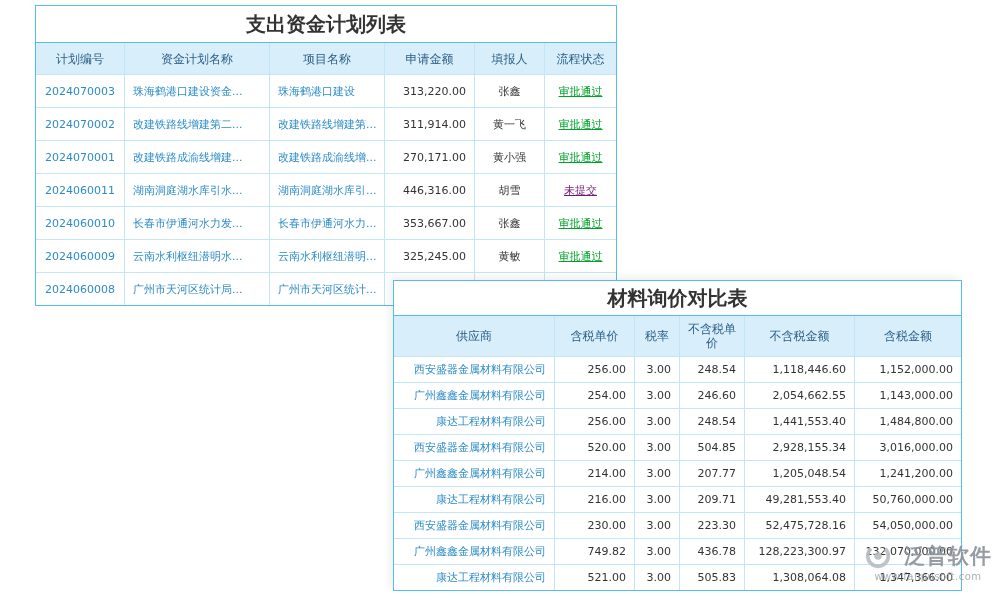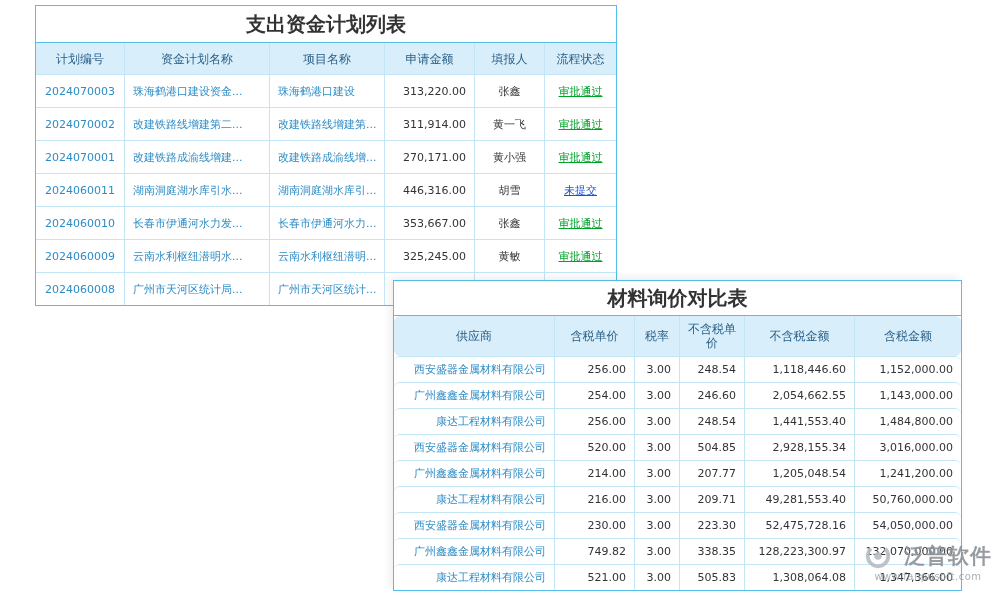--- a/index.html
+++ b/index.html
@@ -62,21 +62,20 @@
   }
   #table1 .grid-header { height:31px; }
   #table1 .grid-row { height:33px; }
 
   
   #table2 { left:393px; top:280px; width:569px; z-index:2;
             box-shadow:-3px -3px 8px rgba(0,0,0,0.07); }
   #table2 .panel-title { height:35px; }
   #table2 .grid-header, #table2 .grid-row {
     grid-template-columns:160px 80px 45px 65px 110px auto;
-    border-radius:6px;
   }
   #table2 .grid-header { height:40px; }
   #table2 .grid-row { height:26px; }
 
   
   #watermark {
     position:absolute; left:864px; top:542px; z-index:5;
     text-align:center; opacity:0.92; pointer-events:none;
   }
   .wm-row { display:flex; align-items:center; justify-content:center; gap:12px; }
@@ -124,21 +123,21 @@
         <div class="cell c-center">黄小强</div>
         <div class="cell c-center status" style="color: rgb(0, 163, 42);">审批通过</div>
       </div>
 
       <div class="grid-row">
         <div class="cell c-center link">2024060011</div>
         <div class="cell c-left link">湖南洞庭湖水库引水...</div>
         <div class="cell c-left link">湖南洞庭湖水库引...</div>
         <div class="cell c-right">446,316.00</div>
         <div class="cell c-center">胡雪</div>
-        <div class="cell c-center status" style="color: #1d4ed8;">未提交</div>
+        <div class="cell c-center status" style="color: #701a75;">未提交</div>
       </div>
 
       <div class="grid-row">
         <div class="cell c-center link">2024060010</div>
         <div class="cell c-left link">长春市伊通河水力发...</div>
         <div class="cell c-left link">长春市伊通河水力...</div>
         <div class="cell c-right">353,667.00</div>
         <div class="cell c-center">张鑫</div>
         <div class="cell c-center status" style="color: rgb(0, 163, 42);">审批通过</div>
       </div>
@@ -235,21 +234,21 @@
         <div class="cell c-right">3.00</div>
         <div class="cell c-right">223.30</div>
         <div class="cell c-right">52,475,728.16</div>
         <div class="cell c-right">54,050,000.00</div>
       </div>
 
       <div class="grid-row">
         <div class="cell c-right link">广州鑫鑫金属材料有限公司</div>
         <div class="cell c-right">749.82</div>
         <div class="cell c-right">3.00</div>
-        <div class="cell c-right">338.35</div>
+        <div class="cell c-right">436.78</div>
         <div class="cell c-right">128,223,300.97</div>
         <div class="cell c-right">132,070,000.00</div>
       </div>
 
       <div class="grid-row">
         <div class="cell c-right link">康达工程材料有限公司</div>
         <div class="cell c-right">521.00</div>
         <div class="cell c-right">3.00</div>
         <div class="cell c-right">505.83</div>
         <div class="cell c-right">1,308,064.08</div>

